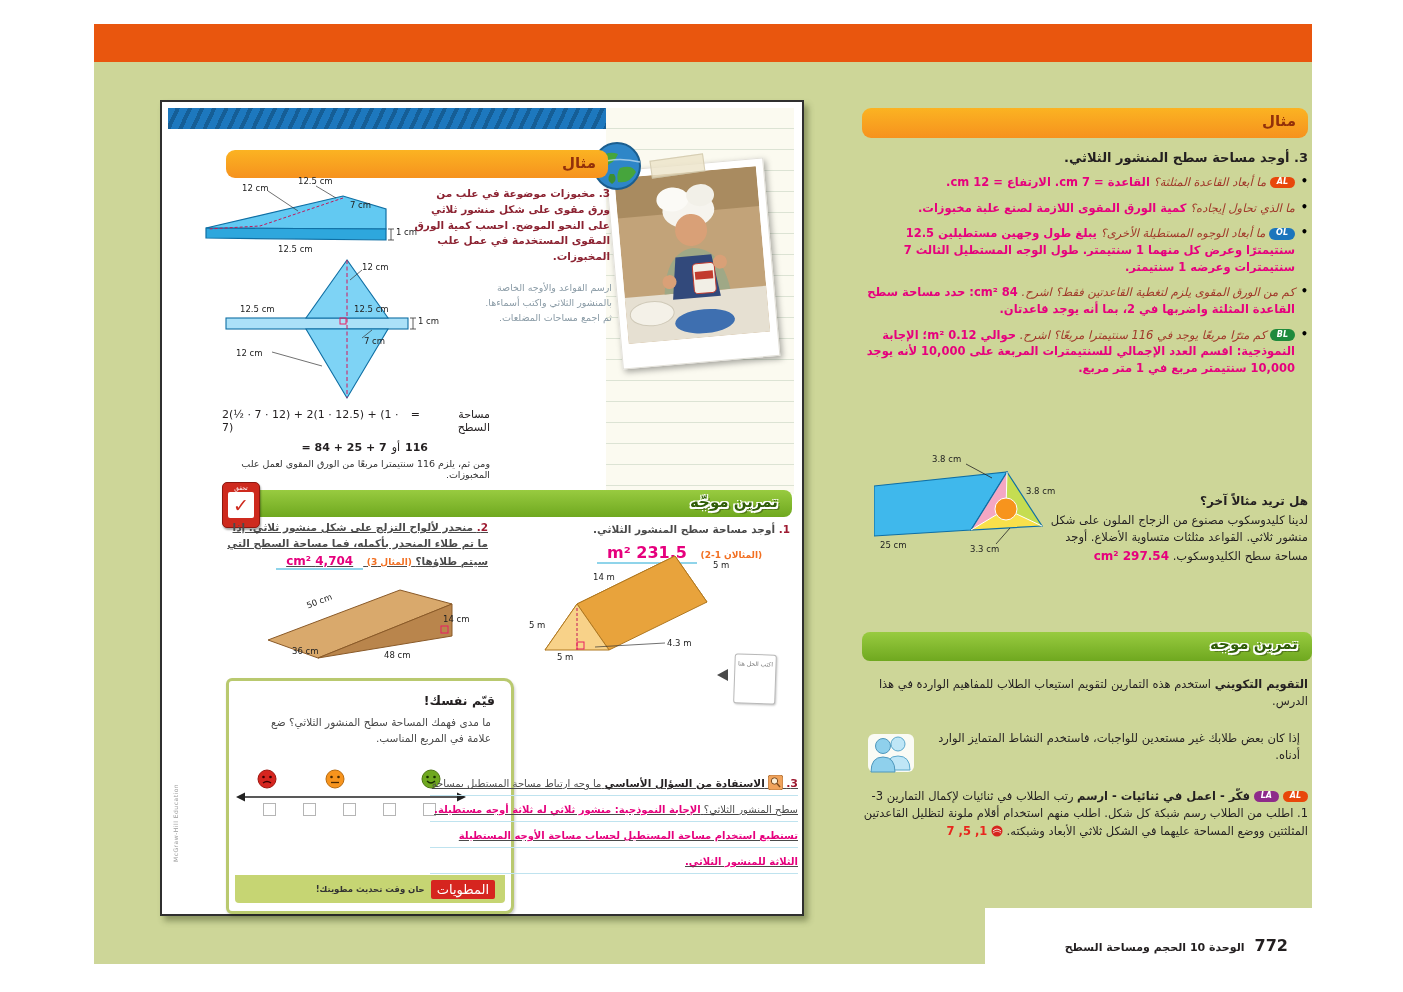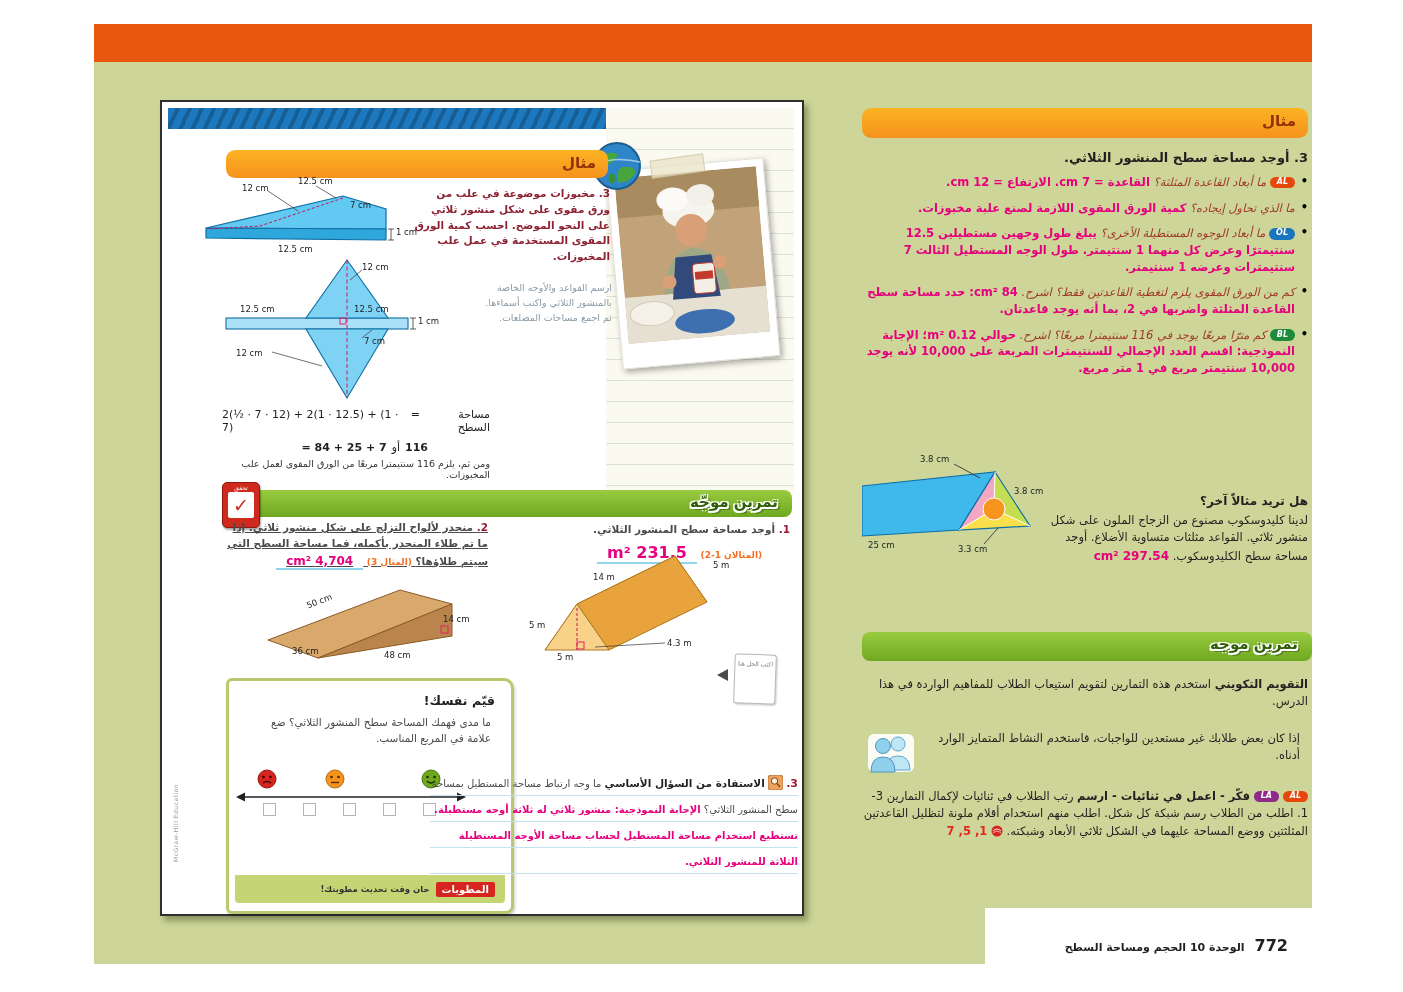--- a/index.html
+++ b/index.html
@@ -41,30 +41,30 @@
   .eq .row{display:flex;direction:ltr;justify-content:flex-end;gap:5px;align-items:baseline;}
   .smalltxt{font-size:9.5px;color:#333;}
   .ptxt{font-size:10.5px;color:#4A4A4A;font-weight:bold;line-height:1.5;}
   .ratebox{background:#fff;border:3px solid #B9C96F;border-radius:6px 10px 8px 6px;box-shadow:1px 2px 3px rgba(0,0,0,.2);}
   .checkbox{width:11px;height:11px;border:1px solid #B5B5B5;background:#fff;display:inline-block;}
   .stamp{background:#CE2A1E;border:1px solid #8E1710;border-radius:5px;box-shadow:1px 2px 2px rgba(0,0,0,.35);}
   .stamp .lbl{display:block;text-align:center;color:#fff;font-size:6px;padding-top:1px;}
   .stamp .chk{display:block;margin:1px auto 0;width:26px;height:26px;background:#fff;border-radius:2px;
               color:#CE2A1E;font-size:19px;font-weight:bold;text-align:center;line-height:26px;}
   .stamp .chk::before{content:"✓";}
-  .ruled{background:repeating-linear-gradient(to bottom,transparent 0 25px,#BFE3EF 25px 26px);}
+  .ruled{background:repeating-linear-gradient(to bottom,transparent 0 25px,#BFE3EF 25px 26px);text-decoration:underline;}
   .polaroid{background:#fff;border:1px solid #E2E0D8;box-shadow:2px 3px 6px rgba(0,0,0,.35);
             transform:rotate(-5deg);padding:7px 7px 14px 7px;}
   .tape{position:absolute;width:52px;height:16px;background:rgba(236,228,200,.8);border:1px solid rgba(190,180,150,.5);}
   .solvetag{background:#fff;border:1px solid #B9B9B9;border-radius:3px;transform:rotate(2deg);
             font-size:6px;color:#777;text-align:center;line-height:1.5;padding:4px 2px;box-shadow:1px 1px 2px rgba(0,0,0,.2);}
   .sb-txt{font-size:11.5px;color:#231F20;line-height:1.5;}
   .footer{display:flex;direction:ltr;justify-content:flex-end;align-items:baseline;gap:10px;color:#231F20;}
   .foldstrip{background:#C6D573;border-radius:0 0 4px 4px;display:flex;direction:rtl;align-items:center;gap:6px;padding:0 10px;}
-  .foldtag{background:#D6251F;color:#fff;font-size:10px;font-weight:bold;padding:2px 6px;border-radius:2px;}
+  .foldtag{background:#D6251F;color:#fff;font-size:13px;font-weight:normal;padding:2px 6px;border-radius:2px;}
   .vtext{font-size:6px;color:#9A9A9A;transform:rotate(-90deg);transform-origin:left top;white-space:nowrap;letter-spacing:.5px;}
 </style>
 </head>
 <body>
 
 <div>
 
   <div class="abs topband"></div>
   <div class="abs greenbg"></div>
   <div class="abs footer-patch"></div>
@@ -302,21 +302,21 @@
         <span class="q">كم من الورق المقوى يلزم لتغطية القاعدتين فقط؟ اشرح.</span>
         <span class="ans">84 cm²: حدد مساحة سطح القاعدة المثلثة واضربها في 2، بما أنه يوجد قاعدتان.</span>
       </li>
       <li>
         <span class="badge b-bl">BL</span>
         <span class="q">كم مترًا مربعًا يوجد في 116 سنتيمترا مربعًا؟ اشرح.</span>
         <span class="ans">حوالي 0.12 m²؛ الإجابة النموذجية: اقسم العدد الإجمالي للسنتيمترات المربعة على 10,000 لأنه يوجد 10,000 سنتيمتر مربع في 1 متر مربع.</span>
       </li>
     </ul>
 
-    <div class="abs" style="left:0;top:352px;width:200px;height:112px;">
+    <div class="abs" style="left:12px;top:352px;width:200px;height:112px;">
       <svg width="200" height="112" viewBox="0 0 200 112">
         <polygon points="0,30 133,16 97,74 0,80" fill="#3FB8EC" stroke="#0E6FA6" stroke-width="1.2"></polygon>
         <polygon points="133,16 97,74 132,53" fill="#F4A7C3"></polygon>
         <polygon points="133,16 168,70 132,53" fill="#C5DD51"></polygon>
         <polygon points="97,74 168,70 132,53" fill="#F9E04A"></polygon>
         <polygon points="133,16 168,70 97,74" fill="none" stroke="#0E6FA6" stroke-width="1.2"></polygon>
         <line x1="133" y1="16" x2="132" y2="53" stroke="#fff" stroke-width="1"></line>
         <line x1="97" y1="74" x2="132" y2="53" stroke="#fff" stroke-width="1"></line>
         <line x1="168" y1="70" x2="132" y2="53" stroke="#fff" stroke-width="1"></line>
         <circle cx="132" cy="53" r="11" fill="#F7941D" stroke="#fff" stroke-width="1"></circle>

